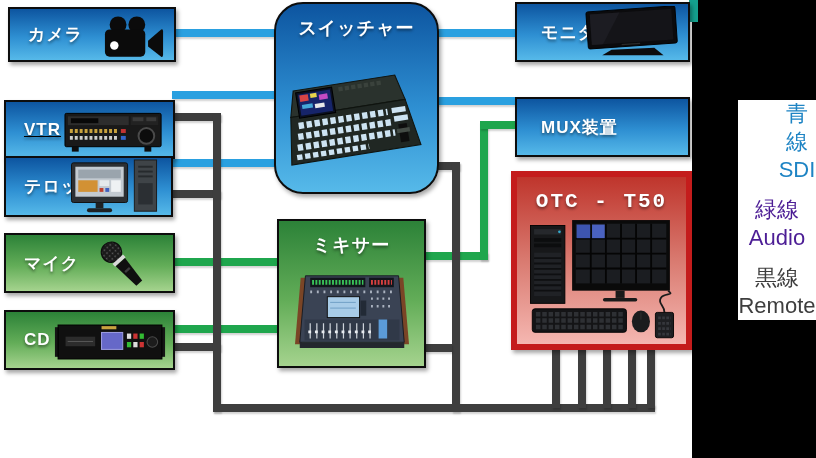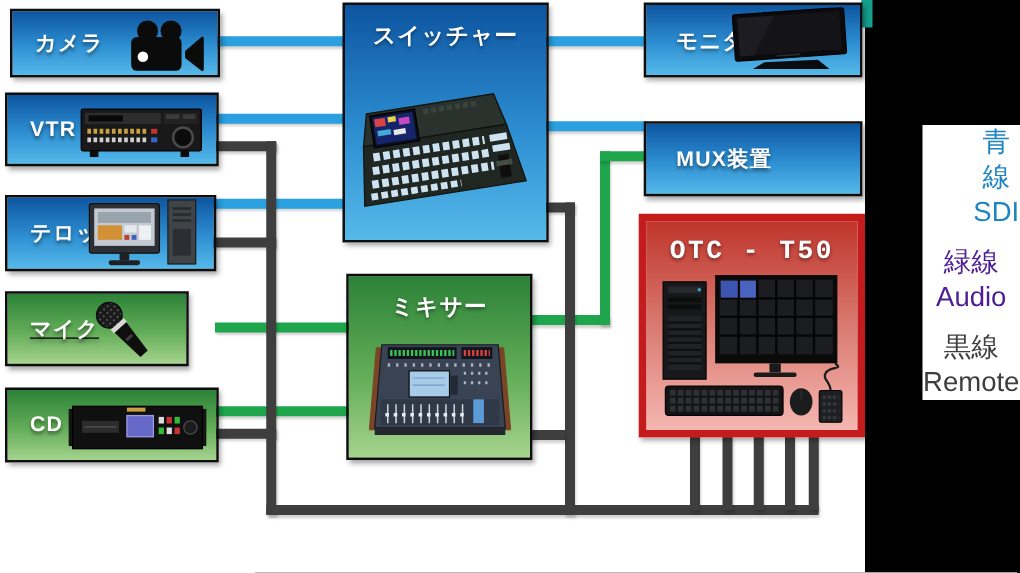--- a/index.html
+++ b/index.html
@@ -34,25 +34,25 @@
     color:#fff;font-weight:bold;letter-spacing:1px;
     text-shadow:0 2px 3px rgba(0,0,0,0.45);white-space:nowrap;
   }
   .side-box{display:flex;align-items:center;padding-left:18px;}
   .side-box .box-label{font-size:17px;}
   .top-label-box{text-align:center;}
   .top-label-box .box-label{display:block;padding-top:12px;font-size:18px;}
   .right-box{display:flex;align-items:center;padding-left:24px;}
   .right-box .box-label{font-size:17px;}
   #box-camera{left:8px;top:7px;width:168px;height:55px;text-align:right;}
-  #box-vtr{left:4px;top:74px;width:171px;height:59px;}
+  #box-vtr{left:4px;top:100px;width:171px;height:59px;text-decoration:underline;}
   #box-telop{left:4px;top:156px;width:169px;height:61px;}
-  #box-mic{left:4px;top:233px;width:147px;height:60px;text-decoration:underline;}
+  #box-mic{left:4px;top:233px;width:171px;height:60px;}
   #box-cd{left:4px;top:310px;width:171px;height:60px;}
-  #box-switcher{left:274px;top:2px;width:165px;height:192px;}
+  #box-switcher{left:274px;top:2px;width:165px;height:192px;border-radius:29px;}
   #box-mixer{left:277px;top:219px;width:149px;height:149px;}
   #box-monitor{left:515px;top:2px;width:175px;height:60px;}
   #box-mux{left:515px;top:97px;width:175px;height:60px;}
   #box-otc{
     left:511px;top:171px;width:181px;height:179px;border:6px solid #c41c1c;
     background:linear-gradient(180deg,#bf352c 0%,#d97a70 50%,#f5b7b1 100%);
     text-align:center;
     font-family:Liberation Mono, monospace;
   }
   #box-otc .box-label{display:block;padding-top:13px;font-size:21px;letter-spacing:2px;}

